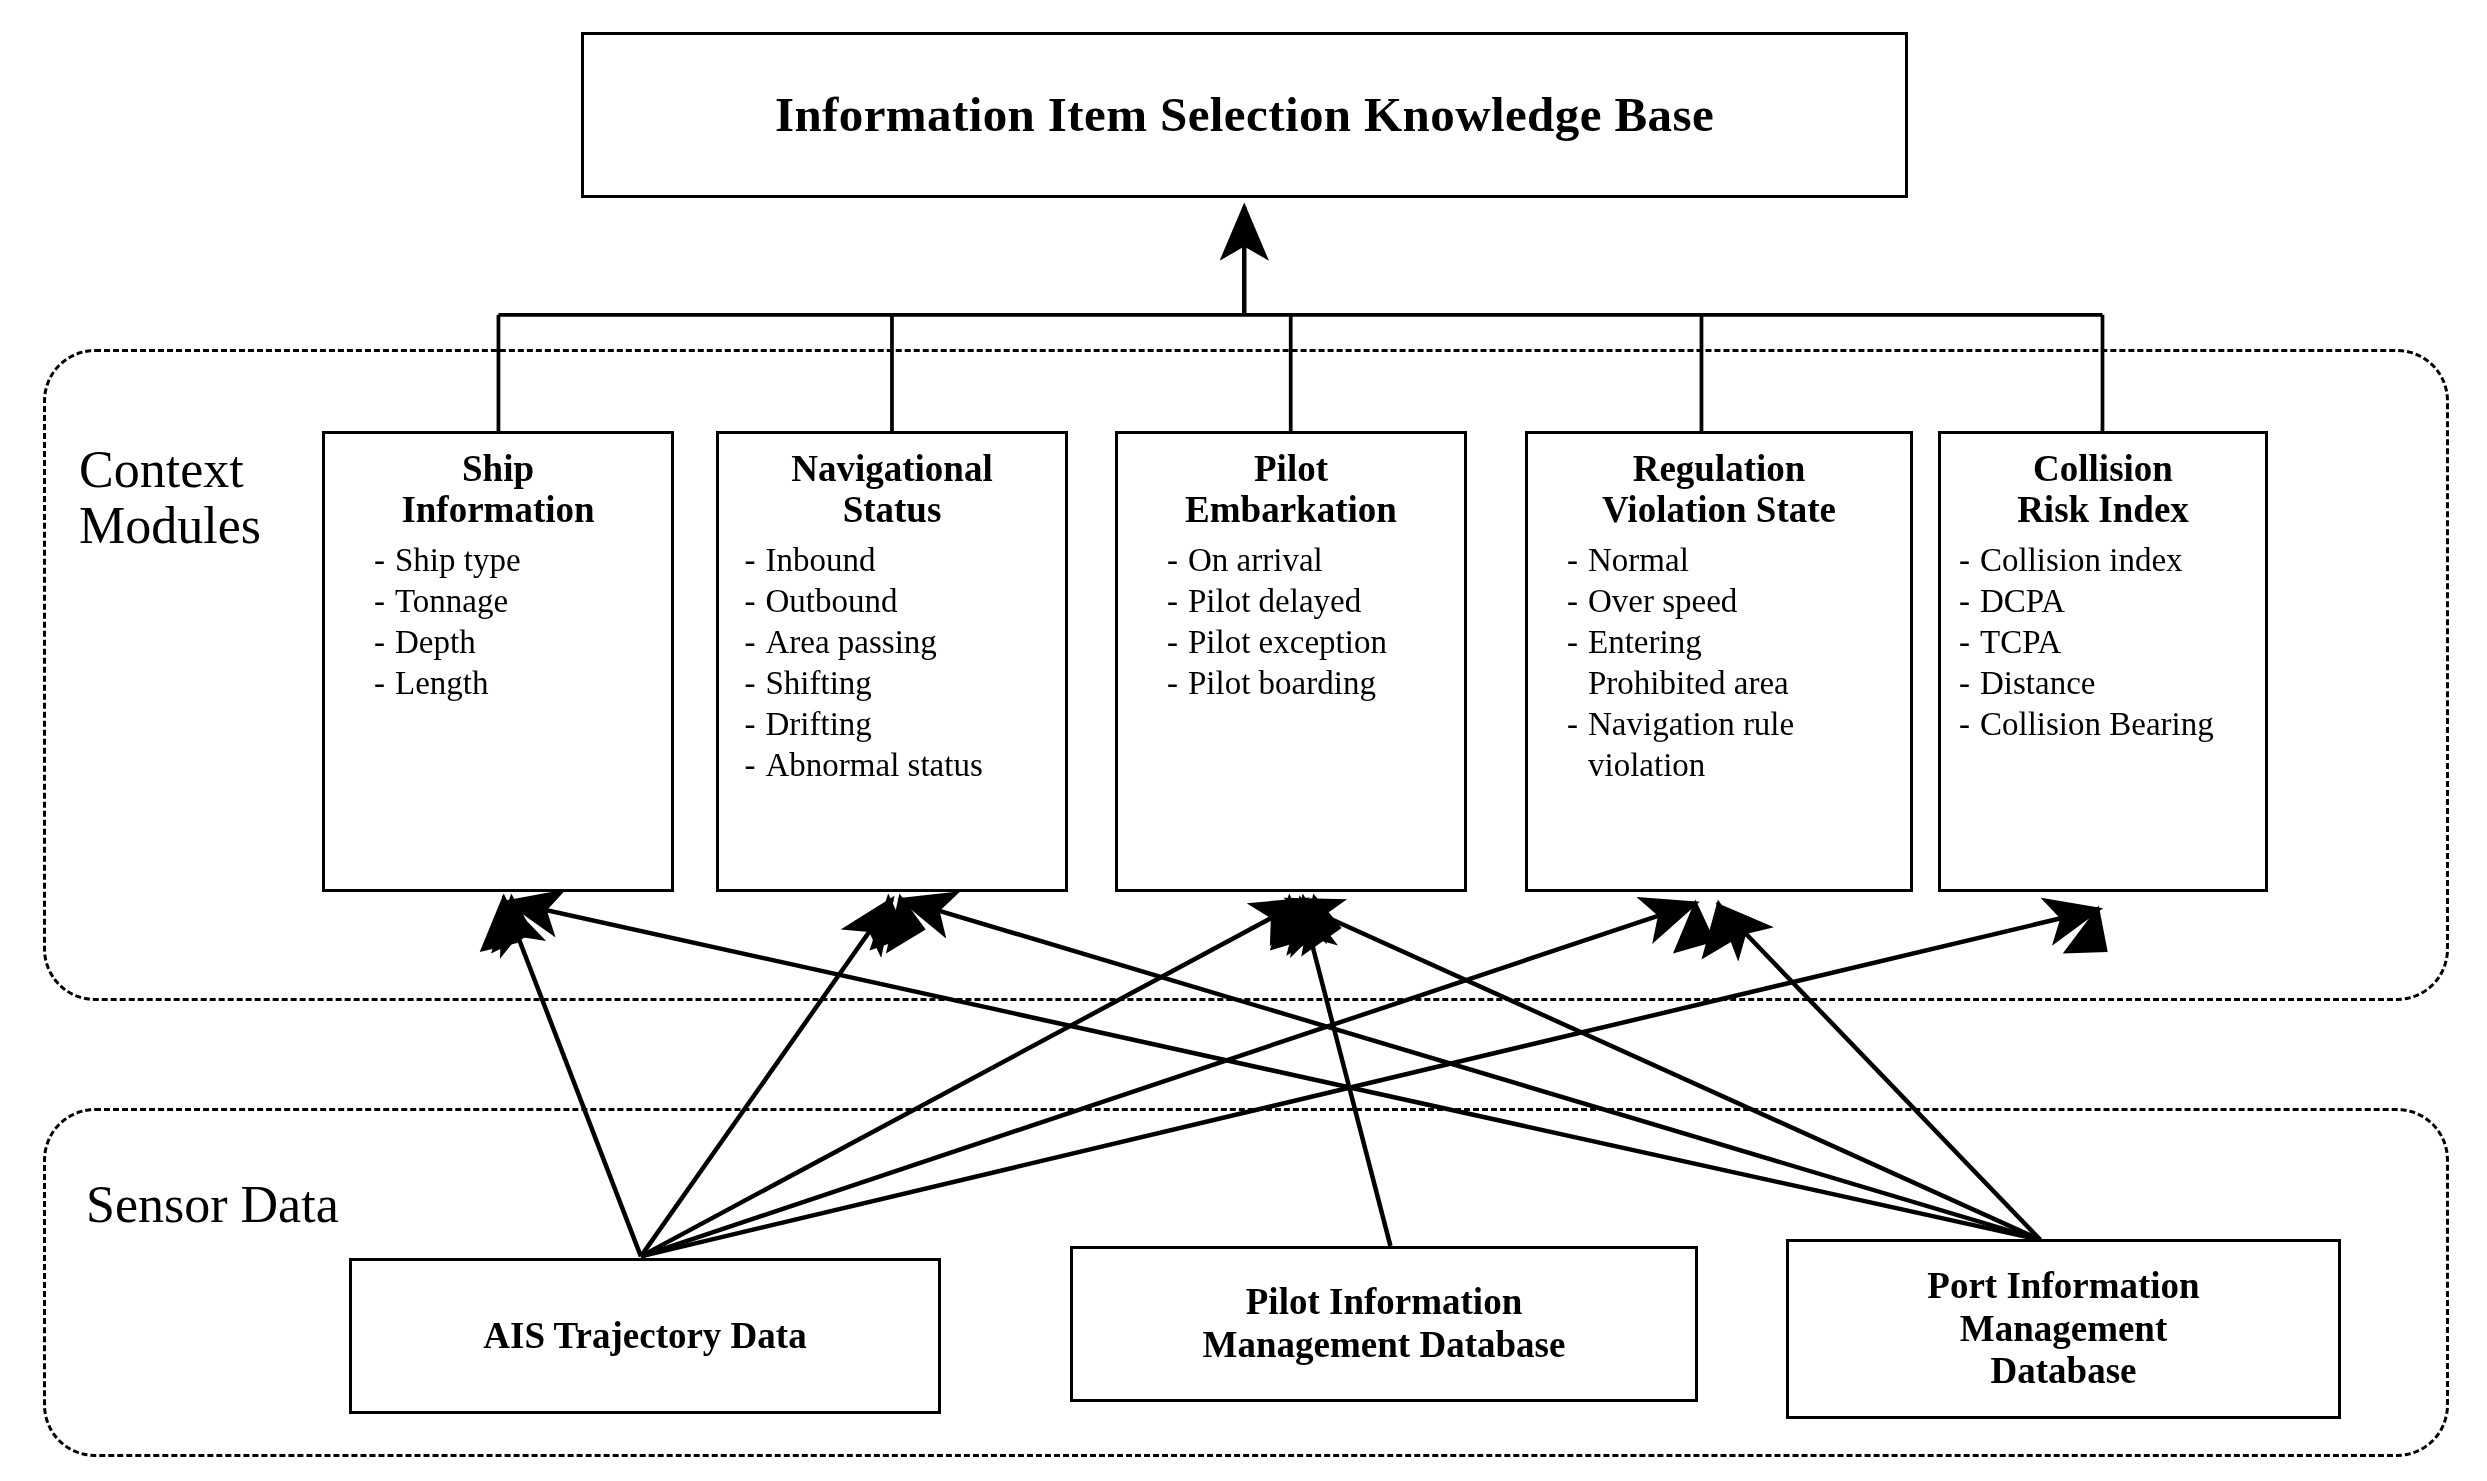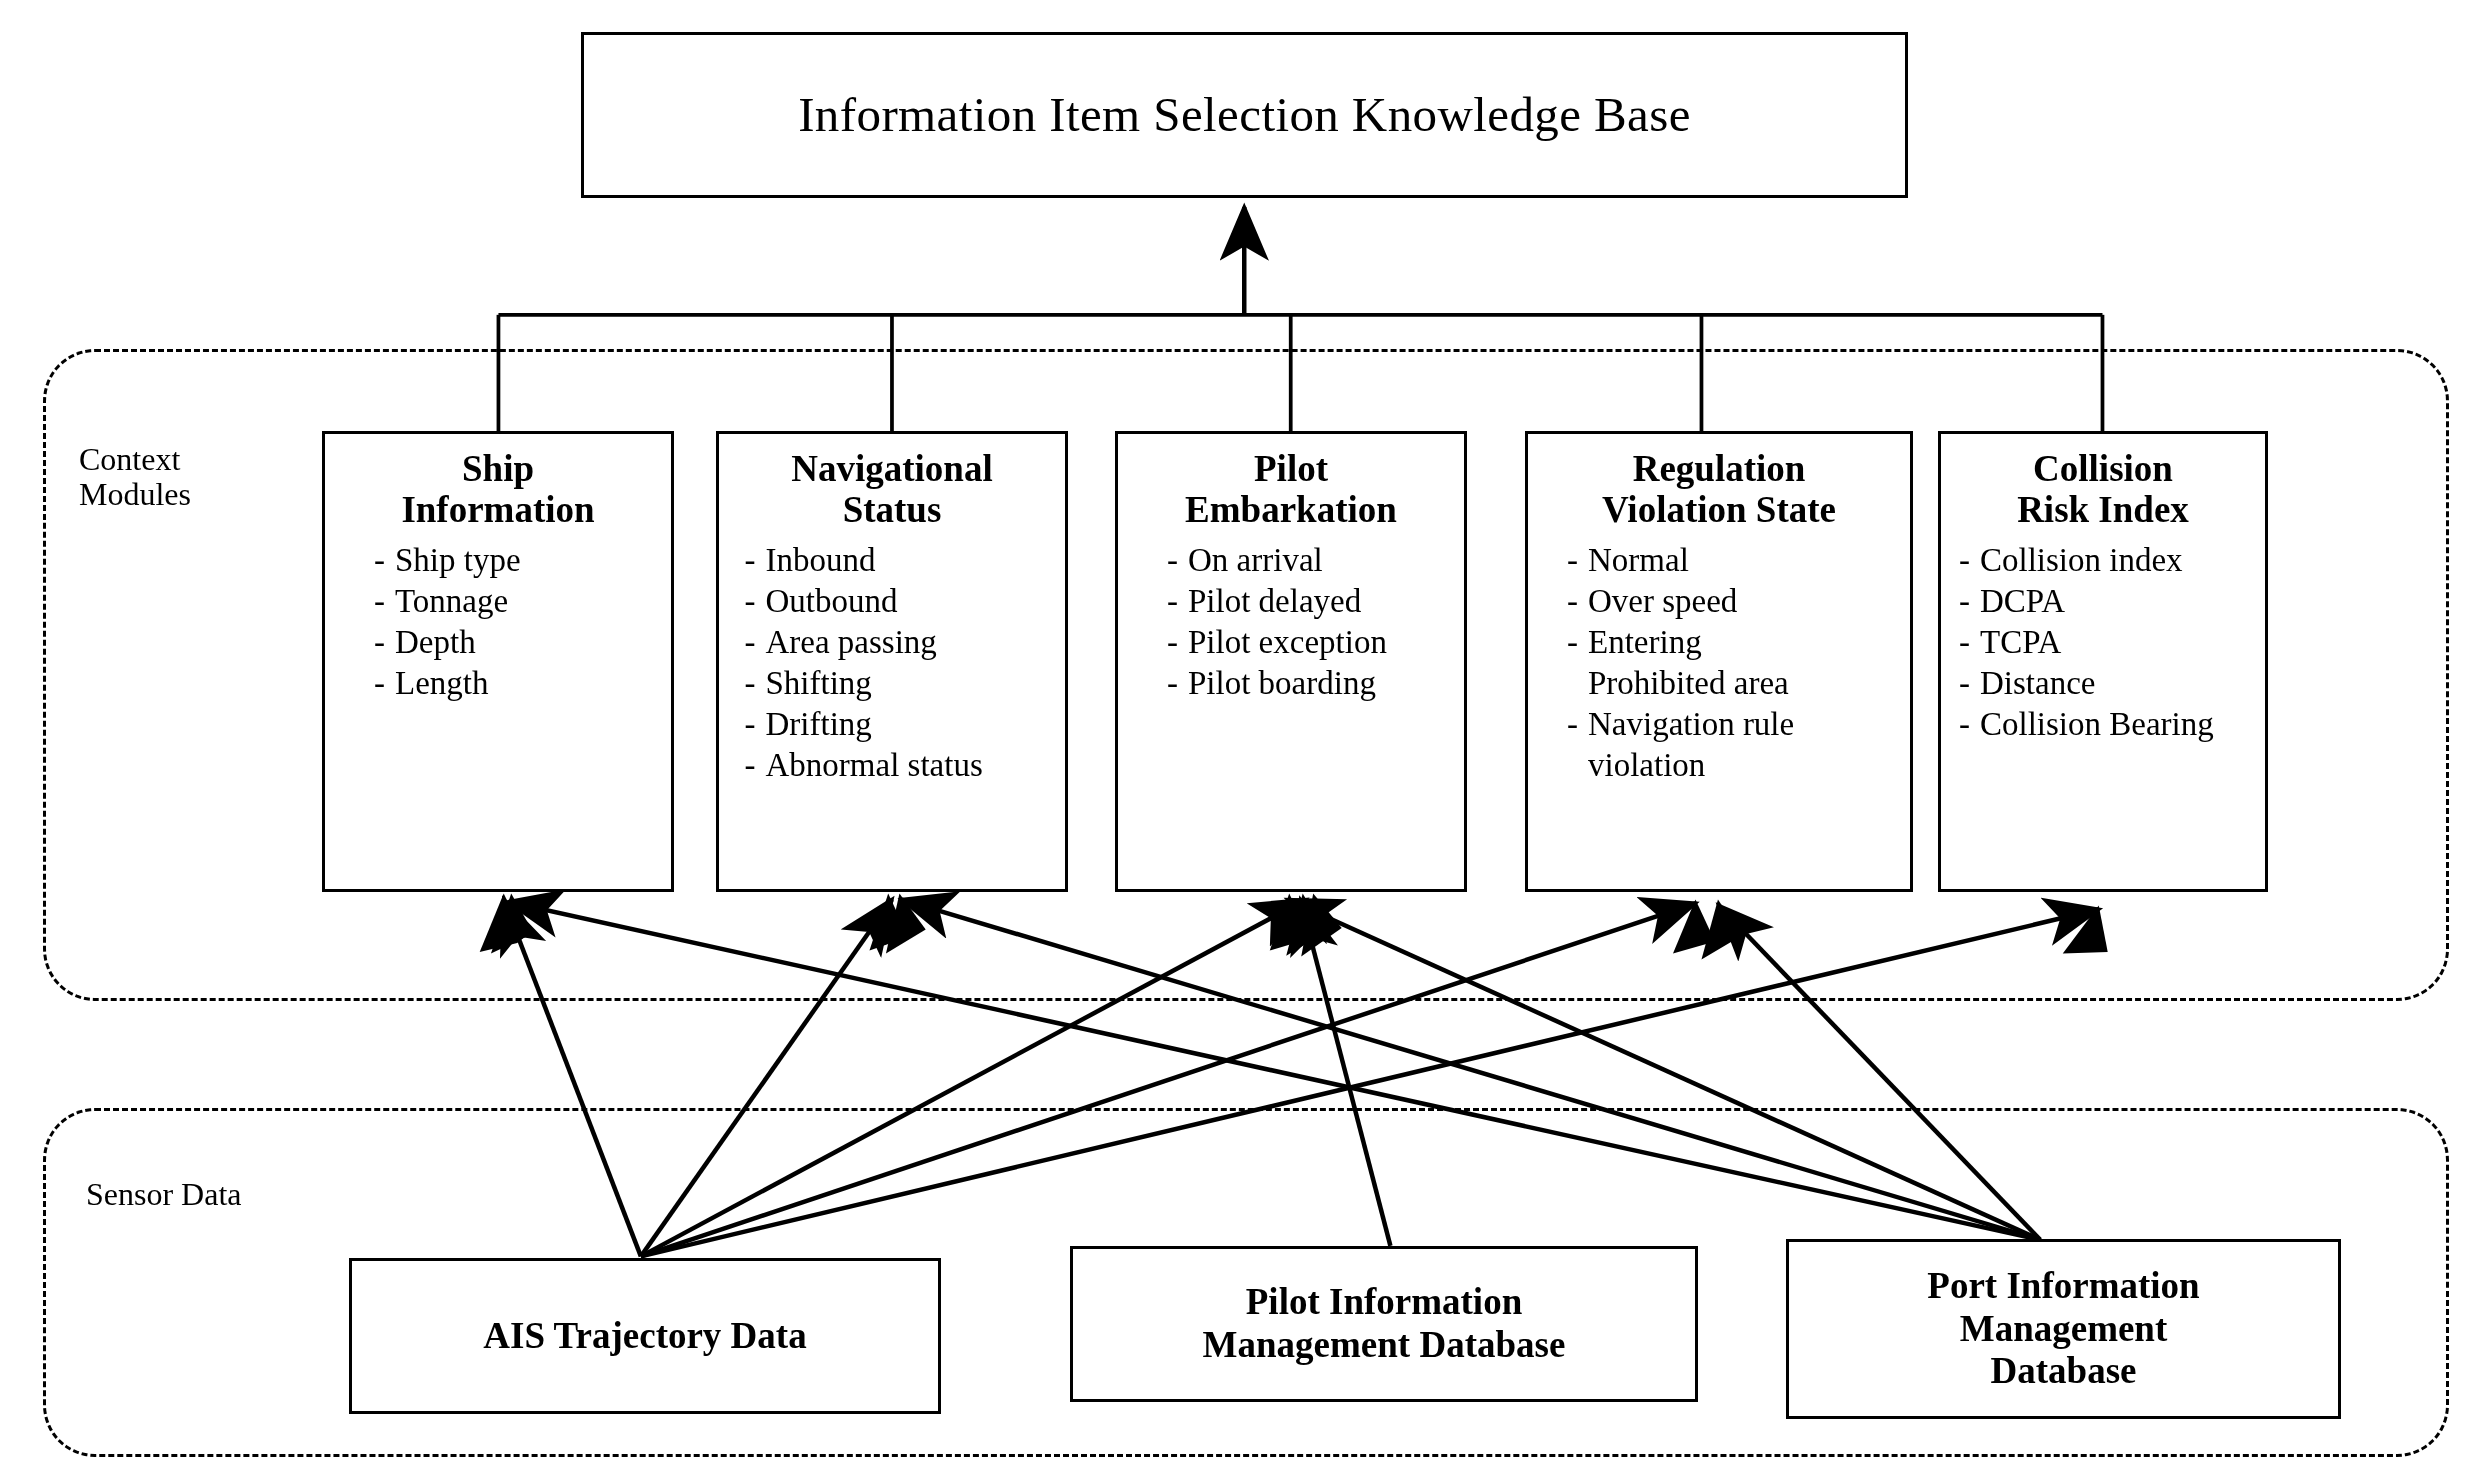--- a/index.html
+++ b/index.html
@@ -33,20 +33,21 @@
     width: 1327px;
     height: 166px;
     display: flex;
     align-items: center;
     justify-content: center;
   }
   #kb-box .kb-title {
     font-size: 49px;
     letter-spacing: 0.4px;
     white-space: nowrap;
+    font-weight: bold;
   }
 
   
   .group {
     position: absolute;
     box-sizing: border-box;
     border: 3.7px dashed #000000;
     border-radius: 52px;
     background: transparent;
     z-index: 1;
@@ -58,21 +59,21 @@
     height: 652px;
   }
   #sensor-group {
     left: 43px;
     top: 1108px;
     width: 2406px;
     height: 349px;
   }
   .group-label {
     position: absolute;
-    font-size: 32px;
+    font-size: 52px;
     line-height: 1.08;
     white-space: pre-line;
     z-index: 4;
   }
   #context-label {
     left: 79px;
     top: 442px;
     width: 240px;
   }
   #sensor-label {

